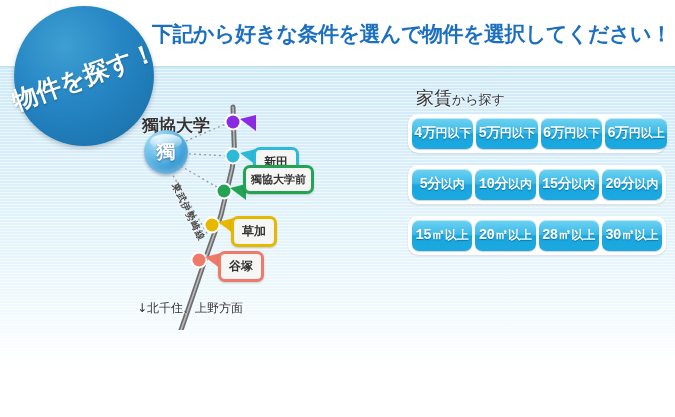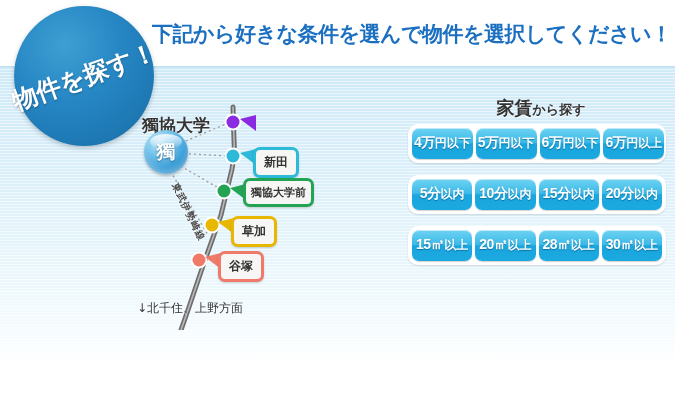--- a/index.html
+++ b/index.html
@@ -104,41 +104,40 @@
     position:absolute;left:17px;top:205px;
     font-size:12px;font-weight:normal;color:#333;white-space:nowrap;
     text-shadow:0 1px 0 rgba(255,255,255,0.9);
   }
   
   .sections{
     position:absolute;left:408px;top:82px;width:258px;z-index:7;
   }
   .sect{margin-bottom:12px;}
   .sect-title{
-    color:#333;font-weight:bold;white-space:nowrap;margin:14px 0 4px 8px;
+    color:#333;font-weight:normal;white-space:nowrap;margin:4px 0 4px 8px;
     text-shadow:0 1px 0 rgba(255,255,255,0.85);
-    text-align:center;
   }
   .sect-title .big{font-size:18px;}
   .sect-title .small{font-size:13px;}
   .btn-row{
     display:flex;gap:3px;
     background:#ffffff;border-radius:10px;padding:4px;
     box-shadow:0 1px 2px rgba(0,0,0,0.12);
   }
   .opt-btn{
     flex:1;border:none;cursor:pointer;
     background:linear-gradient(to bottom,#6fd2f2 0%,#3cbbe8 46%,#19a6de 52%,#1ba9e0 100%);
     border-radius:7px;
     box-shadow:inset 0 1px 0 rgba(255,255,255,0.55),0 1px 1px rgba(0,0,0,0.18);
     color:#ffffff;font-weight:bold;
     padding:6px 2px 7px;white-space:nowrap;
     display:flex;align-items:baseline;justify-content:center;
     text-shadow:0 1px 1px rgba(0,70,110,0.55);
-    font-family:Liberation Sans, sans-serif;
+    font-family:Liberation Mono, monospace;
   }
   .opt-btn .n{font-size:14px;letter-spacing:-0.5px;}
   .opt-btn .u{font-size:12px;}
 </style>
 </head>
 <body>
 
 <div class="stage">
 
   <div class="panel"></div>
@@ -184,21 +183,21 @@
       <polygon points="85,162 101,158 101,174" fill="#F07A6A"></polygon>
     </svg>
 
     <div class="uni-label">獨協大学</div>
     <div class="uni-icon">
       <div class="uni-glyph">獨</div>
     </div>
     <div class="line-name">東武伊勢崎線</div>
 
     <div class="station-label" style="left:133px;top:52px;border-color:#2DB9D8;">新田</div>
-    <div class="station-label" style="left:123px;top:83px;border-color:#23A455;font-size:11px;padding:4px 5px;">獨協大学前</div>
+    <div class="station-label" style="left:123px;top:70px;border-color:#23A455;font-size:11px;padding:4px 5px;">獨協大学前</div>
     <div class="station-label" style="left:98px;top:156px;border-color:#F07A6A;">谷塚</div>
     <div class="station-label" style="left:111px;top:121px;border-color:#E8B700;">草加</div>
 
     <div class="dir-note">↓北千住、上野方面</div>
   </div>
 
   <div class="sections">
 
     <div class="sect">
       <div class="sect-title">

